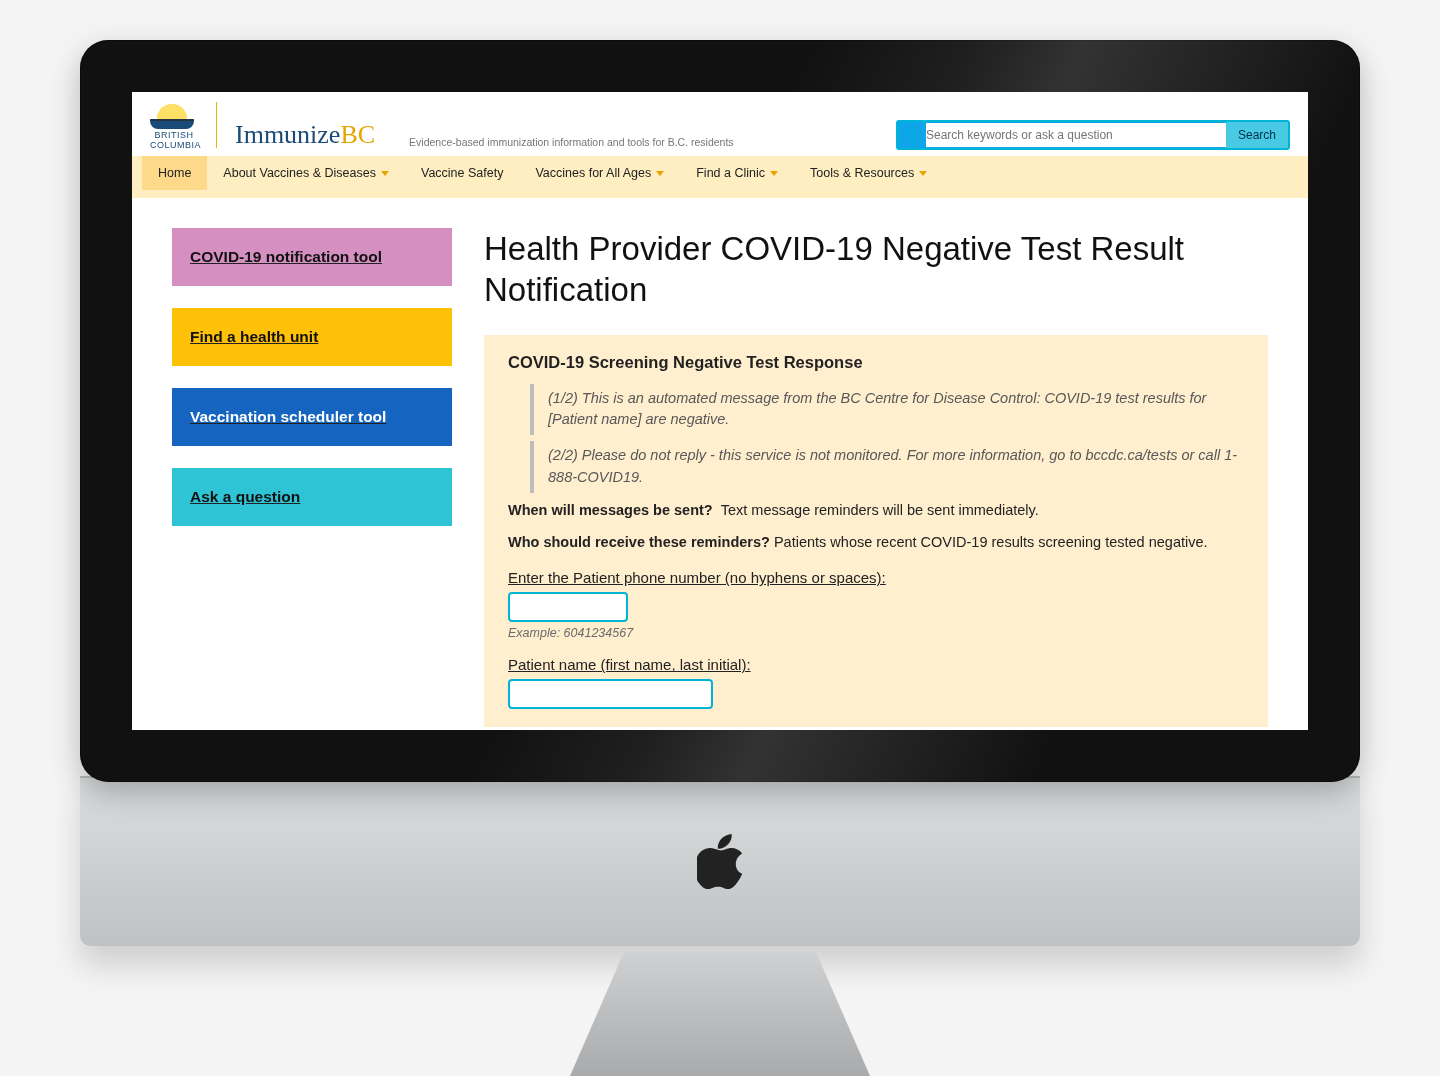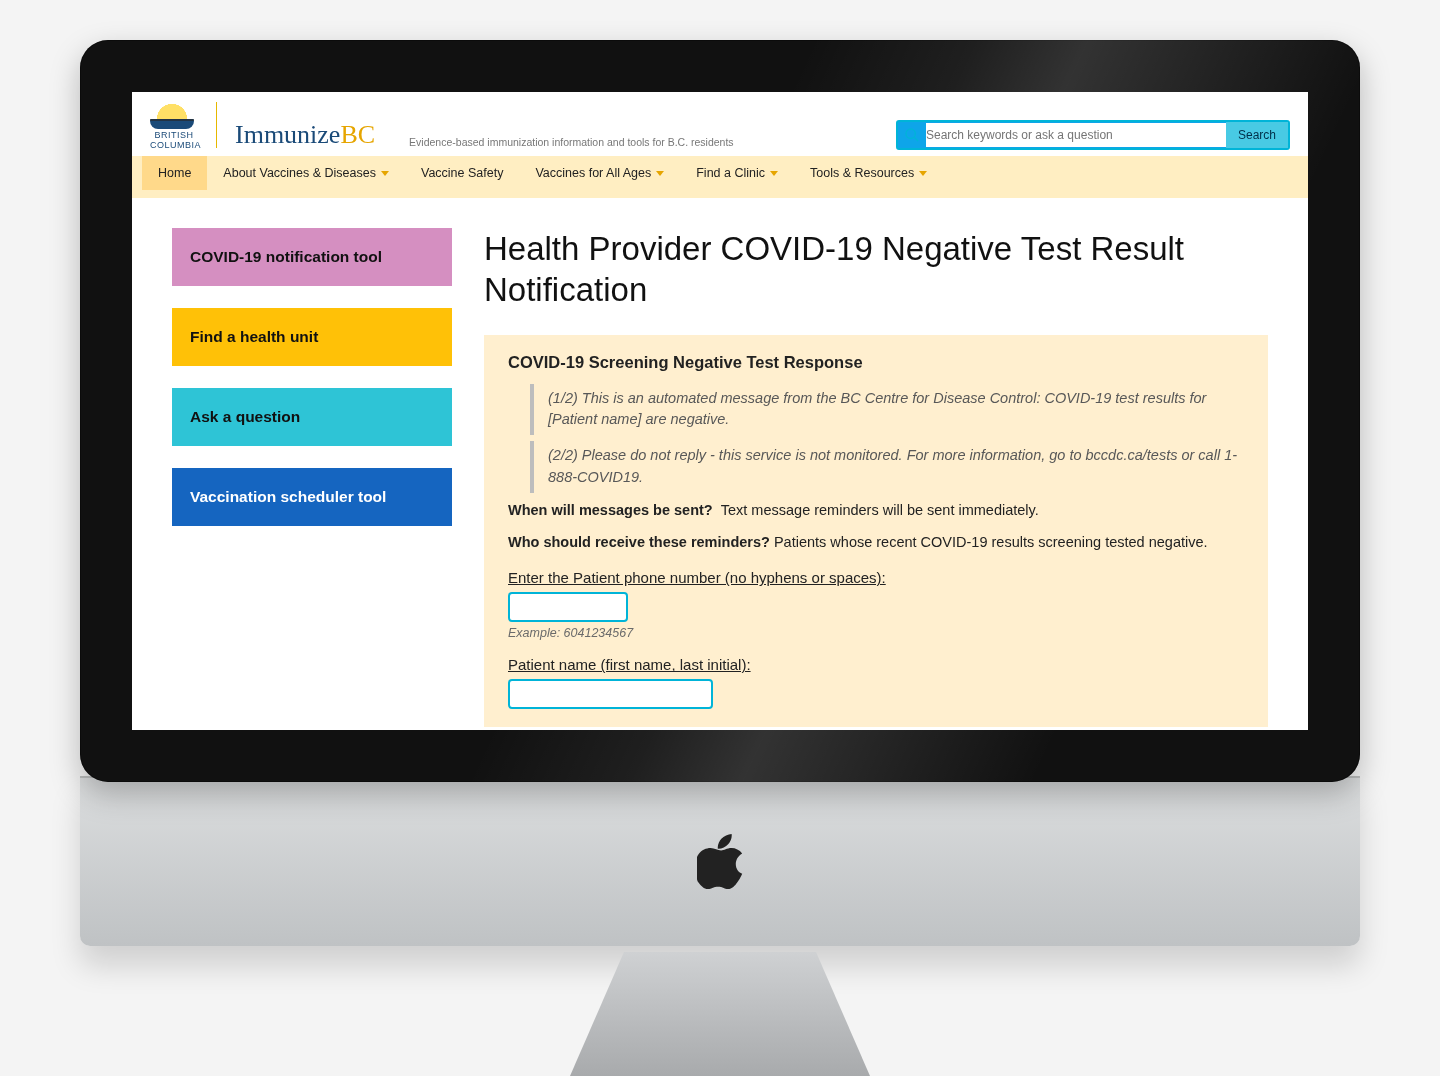--- a/index.html
+++ b/index.html
@@ -65,21 +65,21 @@
   .search-box .mag { width:16px; height:16px; margin:4px 6px; color:#00b4d8; }
   .search-box input { border:none; outline:none; width:300px; height:24px; font-size:12px; color:#333; }
   .search-btn { background:#48cae4; border:none; color:#003049; font-size:12px; padding:6px 12px; cursor:pointer;text-align:center; }
 
   .navbar { background:#ffeec2; display:flex; align-items:flex-start; padding:0 10px; height:42px; font-size:12.5px; }
   .nav-item { padding:10px 16px; color:#222; cursor:pointer; position:relative; }
   .nav-item.active { background:#ffd98a; }
   .nav-item .caret { display:inline-block; margin-left:5px; width:0; height:0; border-left:4px solid transparent; border-right:4px solid transparent; border-top:5px solid #e6a500; vertical-align:1px; }
 
   .content { display:flex; padding:30px 40px; gap:32px; }
-  .sidebar { width:280px; display:flex; flex-direction:column; gap:22px; }
+  .sidebar { width:280px; display:flex; flex-direction:column; gap:22px;text-decoration:underline; }
   .side-btn { padding:20px 18px; font-size:15.5px; font-weight:600; text-align:left; cursor:pointer; color:#111; }
   .side-btn.pink   { background:#d58fc1; }
   .side-btn.yellow { background:#ffc107; }
   .side-btn.cyan   { background:#2ec4d6; }
   .side-btn.blue   { background:#1565c0; color:#fff; }
 
   .main { flex:1; }
   .page-title { font-size:33px; font-weight:500; color:#111; line-height:1.25; margin-bottom:24px; }
 
   .panel { background:#ffefcf; padding:18px 24px; }
@@ -136,22 +136,22 @@
             <div class="nav-item">Vaccine Safety</div>
             <div class="nav-item">Vaccines for All Ages<span class="caret"></span></div>
             <div class="nav-item">Find a Clinic<span class="caret"></span></div>
             <div class="nav-item">Tools &amp; Resources<span class="caret"></span></div>
           </div>
 
         <div class="content">
           <div class="sidebar" id="sidebar">
               <div class="side-btn pink">COVID-19 notification tool</div>
               <div class="side-btn yellow">Find a health unit</div>
+              <div class="side-btn blue">Vaccination scheduler tool</div>
               <div class="side-btn cyan">Ask a question</div>
-              <div class="side-btn blue">Vaccination scheduler tool</div>
             </div>
 
           <div class="main">
             <h1 class="page-title">Health Provider COVID-19 Negative Test Result Notification</h1>
 
             <div class="panel">
               <h3>COVID-19 Screening Negative Test Response</h3>
               <div class="quote">(1/2) This is an automated message from the BC Centre for Disease Control: COVID-19 test results for [Patient name] are negative.</div>
               <div class="quote">(2/2) Please do not reply - this service is not monitored. For more information, go to bccdc.ca/tests or call 1-888-COVID19.</div>
 

